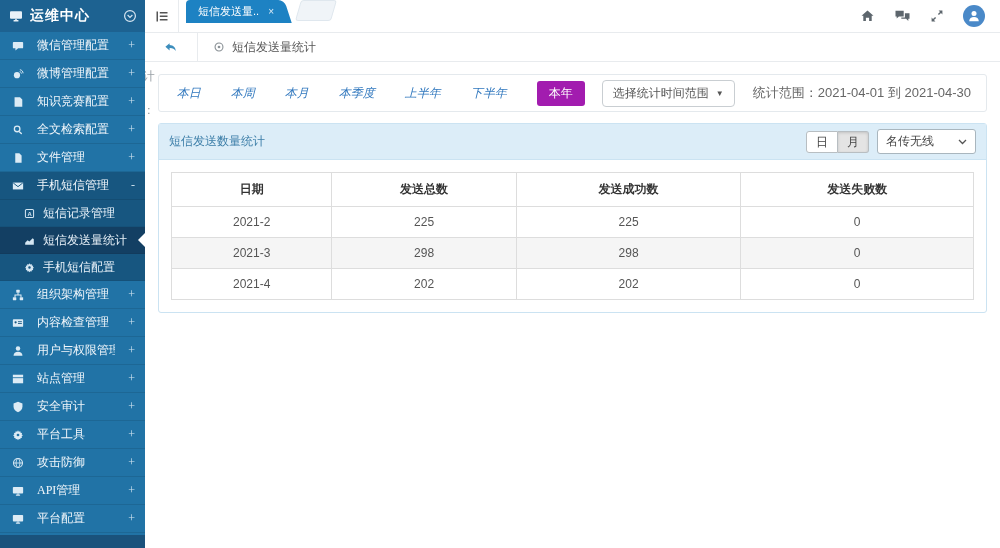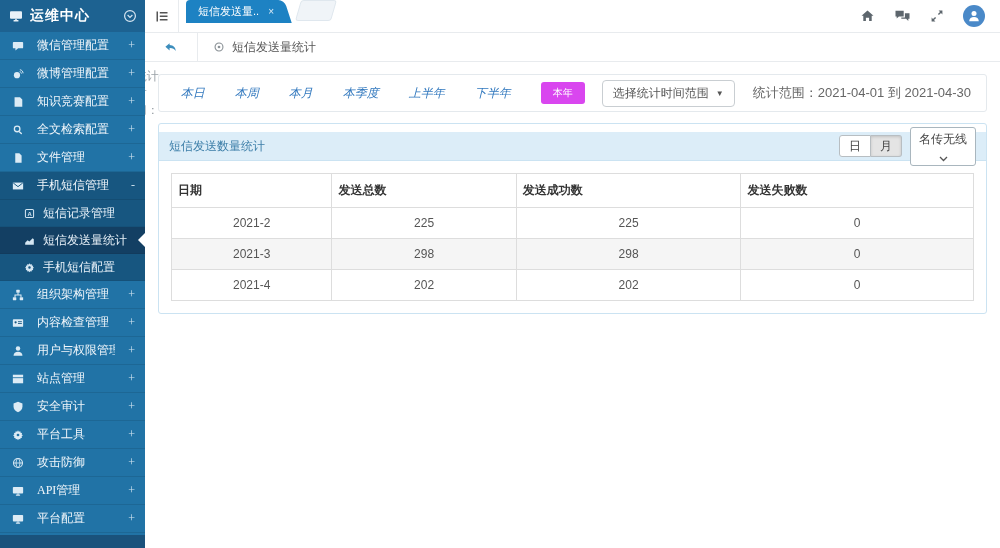--- a/index.html
+++ b/index.html
@@ -58,44 +58,44 @@
   .back-cell{width:52px;display:flex;align-items:center;justify-content:center;border-right:1px solid #e8ebee;color:#3c8dbc;cursor:pointer;}
   .crumb{display:flex;align-items:center;gap:7px;padding-left:15px;font-size:12px;color:#555;}
   .crumb .cicon{display:flex;align-items:center;color:#8a9196;}
 
   
   .content{flex:1;padding:12px 13px;overflow:hidden;}
   .filter-box{border:1px solid #e4e9ed;border-radius:3px;height:38px;box-sizing:border-box;
     display:flex;align-items:center;padding:0 15px;background:#fff;justify-content:flex-end;}
   .filter-label{color:#9aa1a7;font-size:12px;margin-right:22px;}
   .qlink{color:#3178be;font-size:12px;margin-right:30px;cursor:pointer;white-space:nowrap;font-style:italic;}
-  .qbtn{background:#d946ef;color:#fff;font-size:10px;padding:4px 12px;border-radius:3px;margin-right:17px;cursor:pointer;white-space:nowrap;}
+  .qbtn{background:#a21caf;color:#fff;font-size:12px;padding:4px 12px;border-radius:3px;margin-right:17px;cursor:pointer;white-space:nowrap;}
   .range-picker{display:flex;align-items:center;gap:7px;border:1px solid #c9ced2;border-radius:4px;background:#fff;
     color:#555;font-size:12px;padding:4px 10px;cursor:pointer;margin-right:18px;white-space:nowrap;}
   .range-picker .pcaret{font-size:8px;color:#555;}
   .range-text{color:#666;font-size:13px;white-space:nowrap;}
 
   
   .panel{margin-top:11px;border:1px solid #cbe3f2;border-radius:3px;background:#fff;}
-  .panel-header{background:#dcedf8;border-bottom:1px solid #cbe3f2;height:29px;box-sizing:border-box;
-    display:flex;align-items:center;padding:0 10px;font-size:12px;color:#3c7ea8;margin-top:8px;}
+  .panel-header{background:#dcedf8;border-bottom:1px solid #cbe3f2;height:36px;box-sizing:border-box;
+    display:flex;align-items:center;padding:0 10px;font-size:12px;color:#3c7ea8;}
   .panel-title{flex:1;}
   .panel-controls{display:flex;align-items:center;gap:8px;}
   .btn-group{display:flex;}
   .vbtn{font-size:12px;padding:3px 9px;border:1px solid #b8bec2;background:#fff;color:#444;cursor:pointer;line-height:14px;}
   .vbtn:first-child{border-radius:3px 0 0 3px;}
   .vbtn:last-child{border-radius:0 3px 3px 0;border-left:none;}
   .vbtn.active{background:#e4e4e4;box-shadow:inset 0 1px 3px rgba(0,0,0,.15);}
-  .channel-select{display:flex;align-items:center;gap:8px;border:1px solid #a9b6be;border-radius:3px;background:#fff;
-    color:#444;font-size:12px;padding:3px 8px;cursor:pointer;flex-direction:column;}
+  .channel-select{display:flex;align-items:center;gap:24px;border:1px solid #a9b6be;border-radius:3px;background:#fff;
+    color:#444;font-size:12px;padding:3px 8px;cursor:pointer;}
   .channel-select svg{display:block;}
   .panel-body{padding:12px;}
 
   table.stats{width:100%;border-collapse:collapse;font-size:12px;color:#555;table-layout:fixed;}
-  table.stats th{border:1px solid #ddd;padding:8px 6px;font-weight:bold;color:#333;text-align:left;background:#fff;}
+  table.stats th{border:1px solid #ddd;padding:8px 6px;font-weight:bold;color:#333;text-align:center;background:#fff;}
   table.stats td{border:1px solid #ddd;padding:8px 6px;text-align:center;}
   table.stats tbody tr:nth-child(2){background:#f5f5f5;}
 </style>
 </head>
 <body>
 
 <div class="app">
 
   <aside class="sidebar">
     <div class="sidebar-header">

